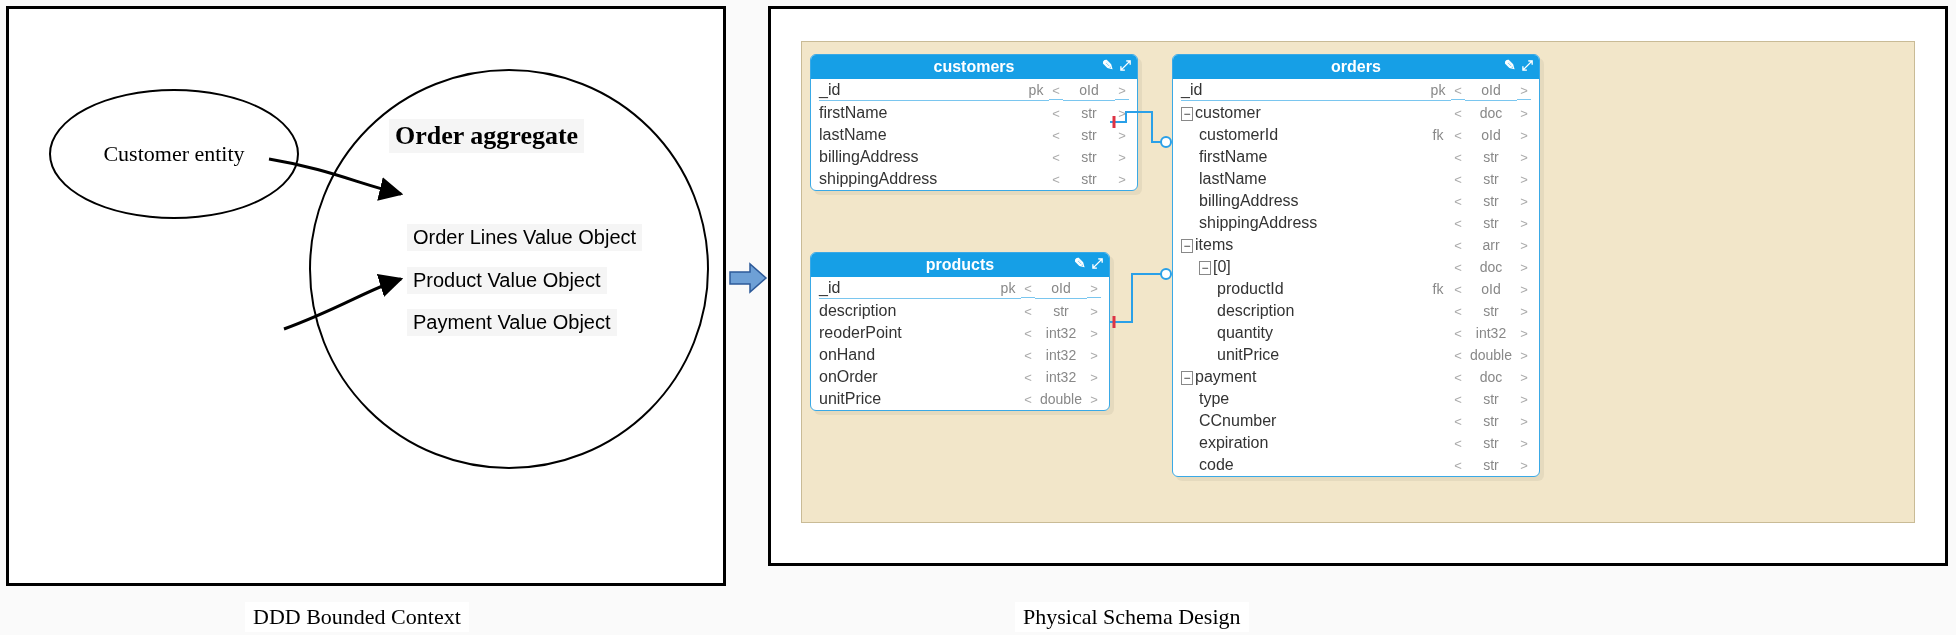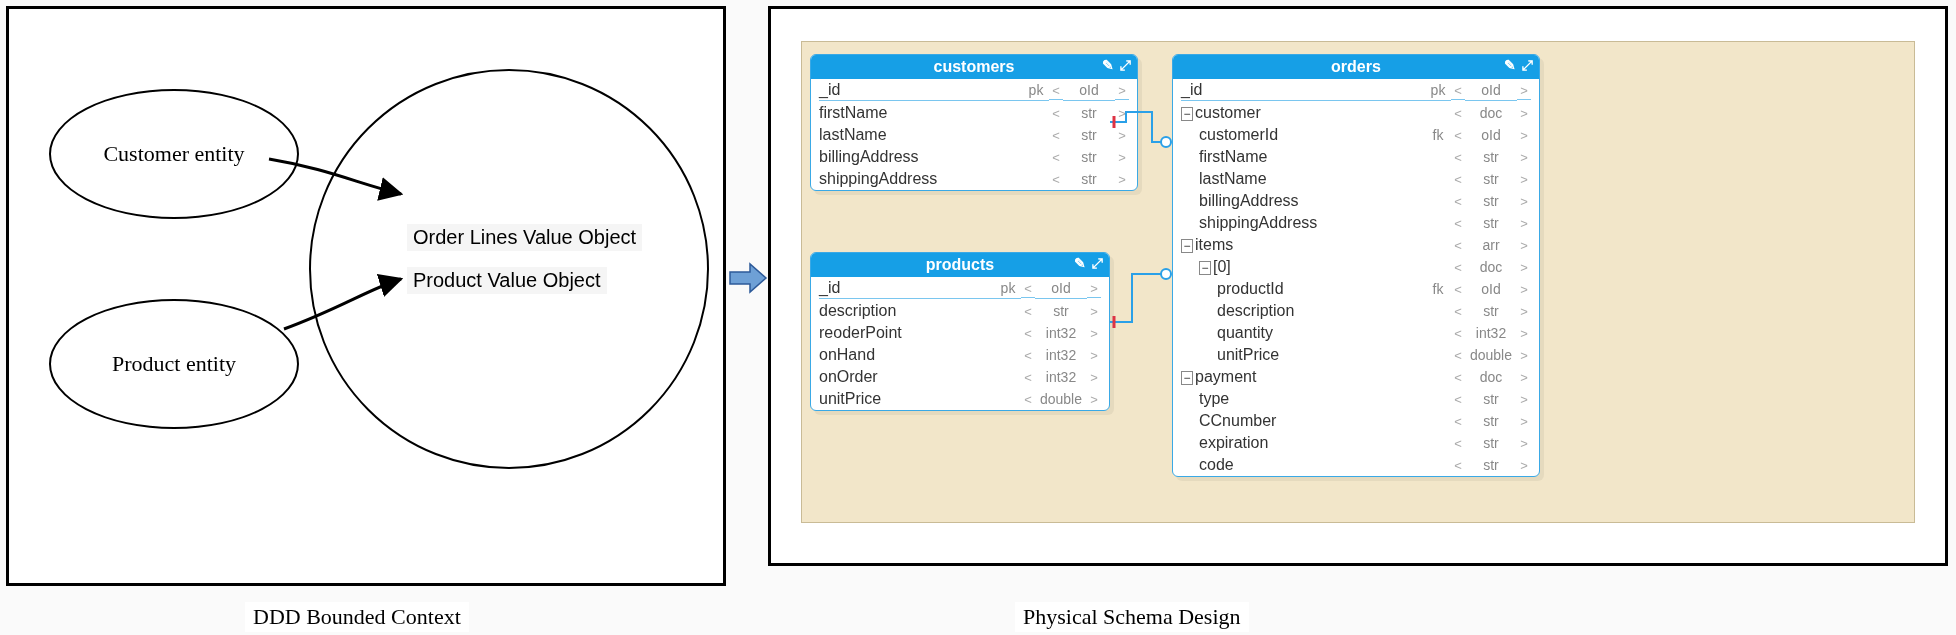--- a/index.html
+++ b/index.html
@@ -170,26 +170,25 @@
 </style>
 </head>
 <body>
 
 <div class="panel panel-left">
   <div class="big-circle"></div>
 
   <div class="ellipse ellipse-customer">
     <span>Customer entity</span>
   </div>
-  <div class="ellipse ellipse-product">
-    <span>Product entity</span>
-  </div>
-
+
+  <div class="agg-title">Order aggregate</div>
   <div class="vo vo2">Order Lines Value Object</div>
   <div class="vo vo3">Product Value Object</div>
+  <div class="vo vo4">Payment Value Object</div>
 
   <svg class="ddd-arrow" style="left:0;top:0;width:720px;height:560px;">
     <defs>
       <marker id="ah" viewBox="0 0 10 10" refX="9" refY="5" markerWidth="8" markerHeight="8" orient="auto">
         <path d="M0,0 L10,5 L0,10 z" fill="#000"></path>
       </marker>
     </defs>
     <path d="M260,150 C320,160 350,175 392,185" stroke="#000" stroke-width="3" fill="none" marker-end="url(#ah)"></path>
     <path d="M275,320 C330,300 360,280 392,270" stroke="#000" stroke-width="3" fill="none" marker-end="url(#ah)"></path>
   </svg>

